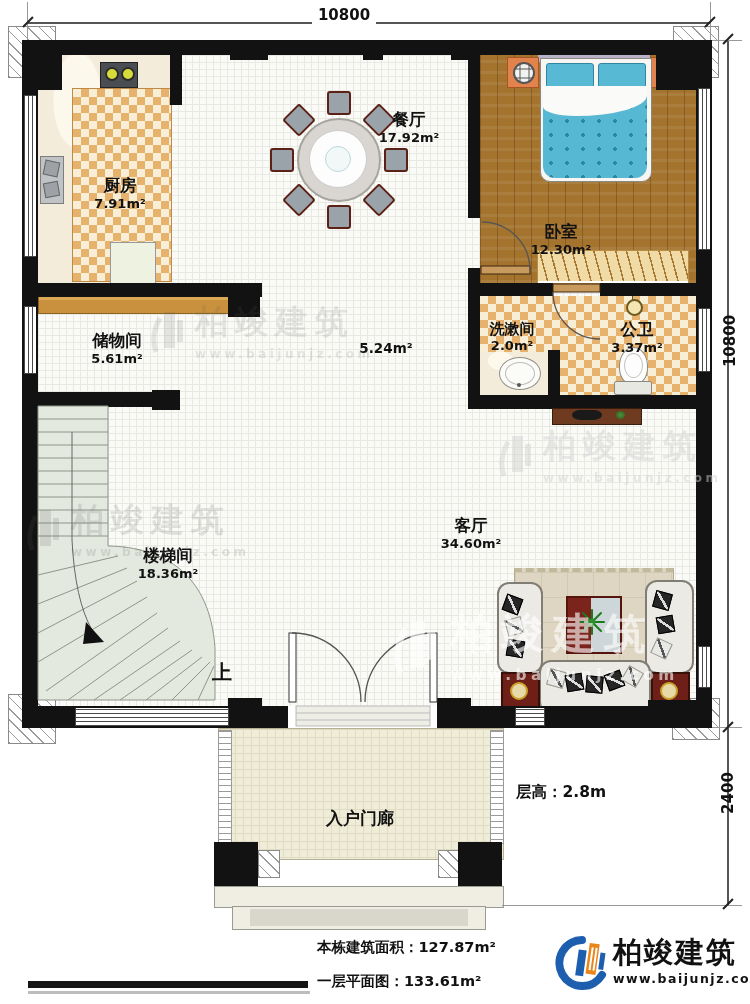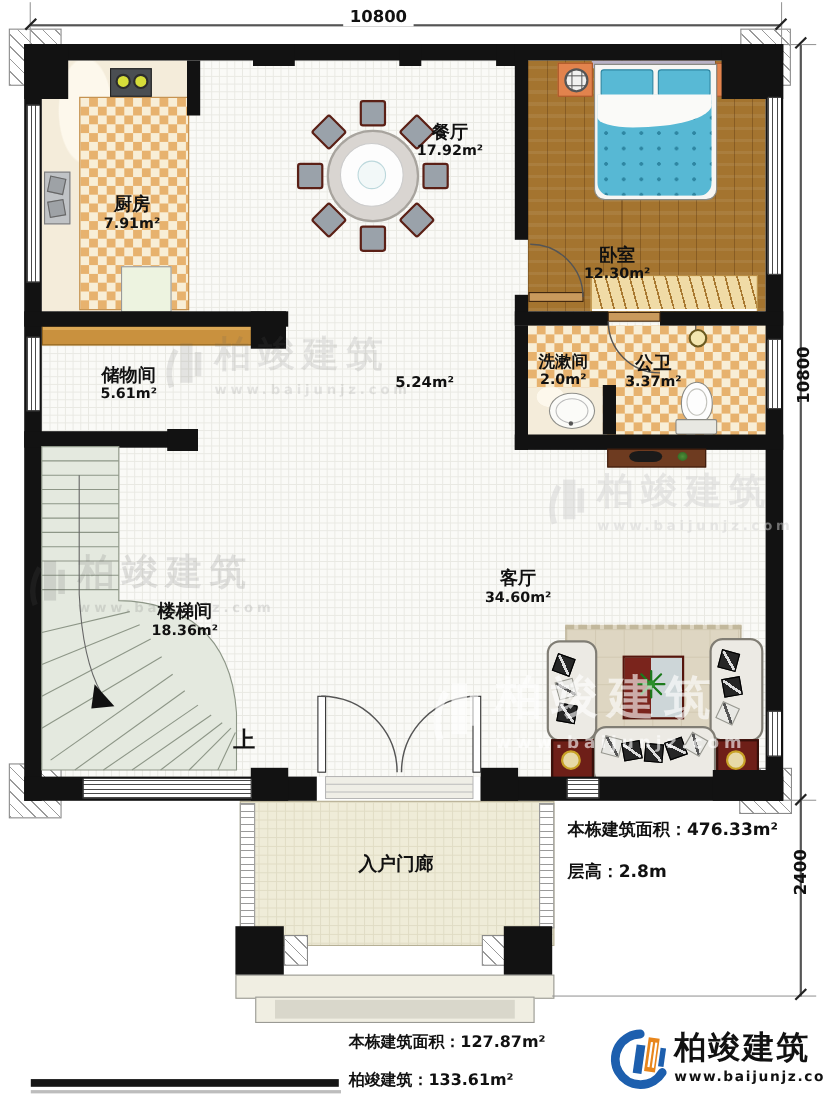--- a/index.html
+++ b/index.html
@@ -296,49 +296,46 @@
     <div class="ra">17.92m²</div>
   </div>
   <div class="rlabel" style="left:561px;top:222px;">
     <div class="rn">卧室</div>
     <div class="ra">12.30m²</div>
   </div>
   <div class="rlabel" style="left:512px;top:320px;">
     <div class="rn" style="font-size:15px;">洗漱间</div>
     <div class="ra">2.0m²</div>
   </div>
-  <div class="rlabel" style="left:594px;top:320px;">
+  <div class="rlabel" style="left:637px;top:320px;">
     <div class="rn">公卫</div>
     <div class="ra">3.37m²</div>
   </div>
   <div class="rlabel" style="left:117px;top:331px;">
     <div class="rn">储物间</div>
     <div class="ra">5.61m²</div>
   </div>
   <div class="rlabel" style="left:386px;top:340px;">
     <div class="ra" style="font-size:13.5px;">5.24m²</div>
   </div>
   <div class="rlabel" style="left:168px;top:546px;">
     <div class="rn">楼梯间</div>
     <div class="ra">18.36m²</div>
   </div>
   <div class="rlabel" style="left:471px;top:516px;">
     <div class="rn">客厅</div>
     <div class="ra">34.60m²</div>
   </div>
-  <div class="rlabel" style="left:360px;top:776px;">
+  <div class="rlabel" style="left:360px;top:808px;">
     <div class="rn" style="font-size:17px;">入户门廊</div>
   </div>
   <div class="rlabel" style="left:222px;top:660px;">
     <div style="font-size:20px;font-weight:bold;">上</div>
   </div>
 
-  <div class="p-stat" style="left:516px;top:744px;">
-    <span>本栋建筑面积：</span><span>476.33m²</span>
-  </div>
   <div class="p-stat" style="left:516px;top:782px;">
     <span>层高：</span><span>2.8m</span>
   </div>
 
   <div class="wm" style="left:148px;top:300px;color:rgba(90,90,90,0.14);">
     <svg width="38" height="50" viewBox="0 0 38 50">
       <path d="M8,46 Q2,30 12,12" fill="none" stroke="currentColor" stroke-width="5"></path>
       <rect x="16" y="6" width="11" height="36" fill="currentColor"></rect>
       <rect x="29" y="14" width="6" height="22" fill="currentColor"></rect>
     </svg>
@@ -380,21 +377,21 @@
       <div class="t2">www.baijunjz.com</div>
     </div>
   </div>
 
   <div class="tb-line1"></div>
   <div class="tb-line2"></div>
   <div class="tb-stat" style="left:317px;top:938px;">
     <span>本栋建筑面积：</span><span>127.87m²</span>
   </div>
   <div class="tb-stat" style="left:317px;top:972px;">
-    <span>柏竣建筑：</span><span>133.61m²</span>
+    <span>一层平面图：</span><span>133.61m²</span>
   </div>
 
   <div class="abs" style="left:551px;top:933px;z-index:60;">
     <svg width="58" height="64" viewBox="0 0 58 64">
       <path d="M31,7 A23,23 0 1 0 51,42" fill="none" stroke="#1d5fae" stroke-width="8" stroke-linecap="round"></path>
       <g transform="rotate(8 38 30)">
         <rect x="26" y="18" width="8" height="26" fill="#1d5fae"></rect>
         <rect x="36" y="10" width="10" height="31" fill="#e8861c"></rect>
         <rect x="48" y="18" width="5" height="17" fill="#1d5fae"></rect>
         <rect x="38.5" y="14" width="2" height="23" fill="#ffffff"></rect>

